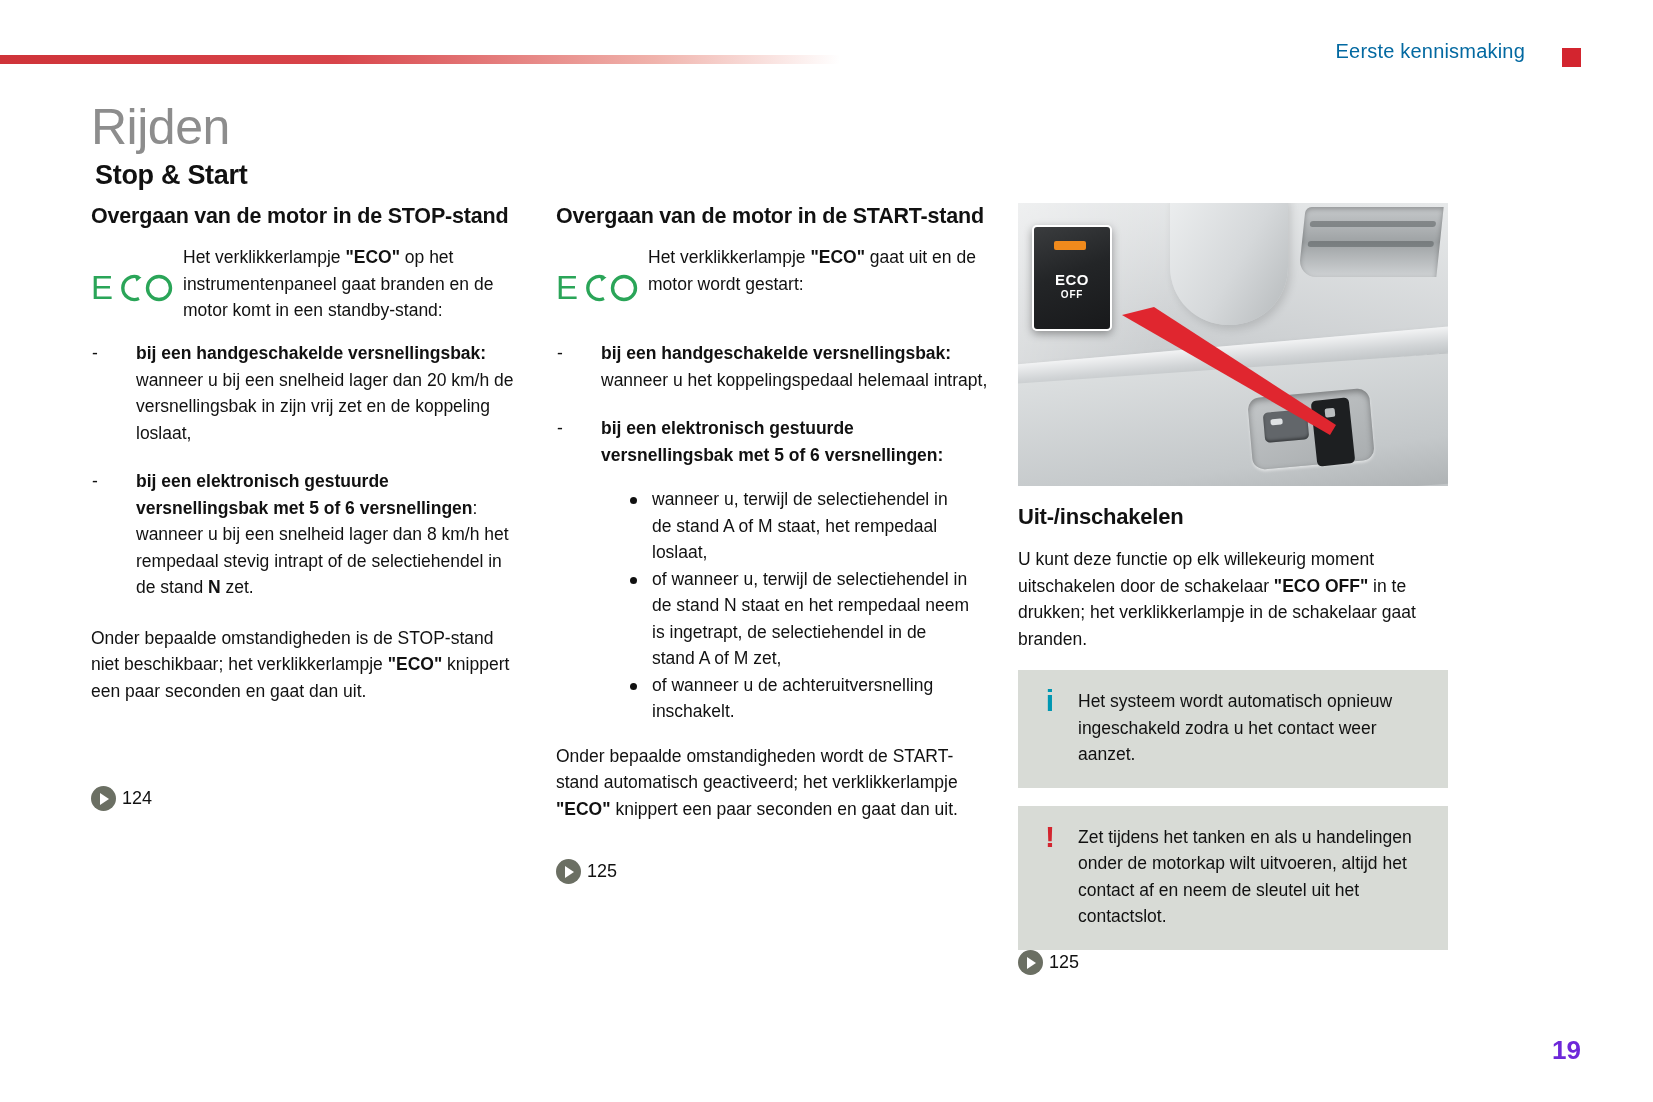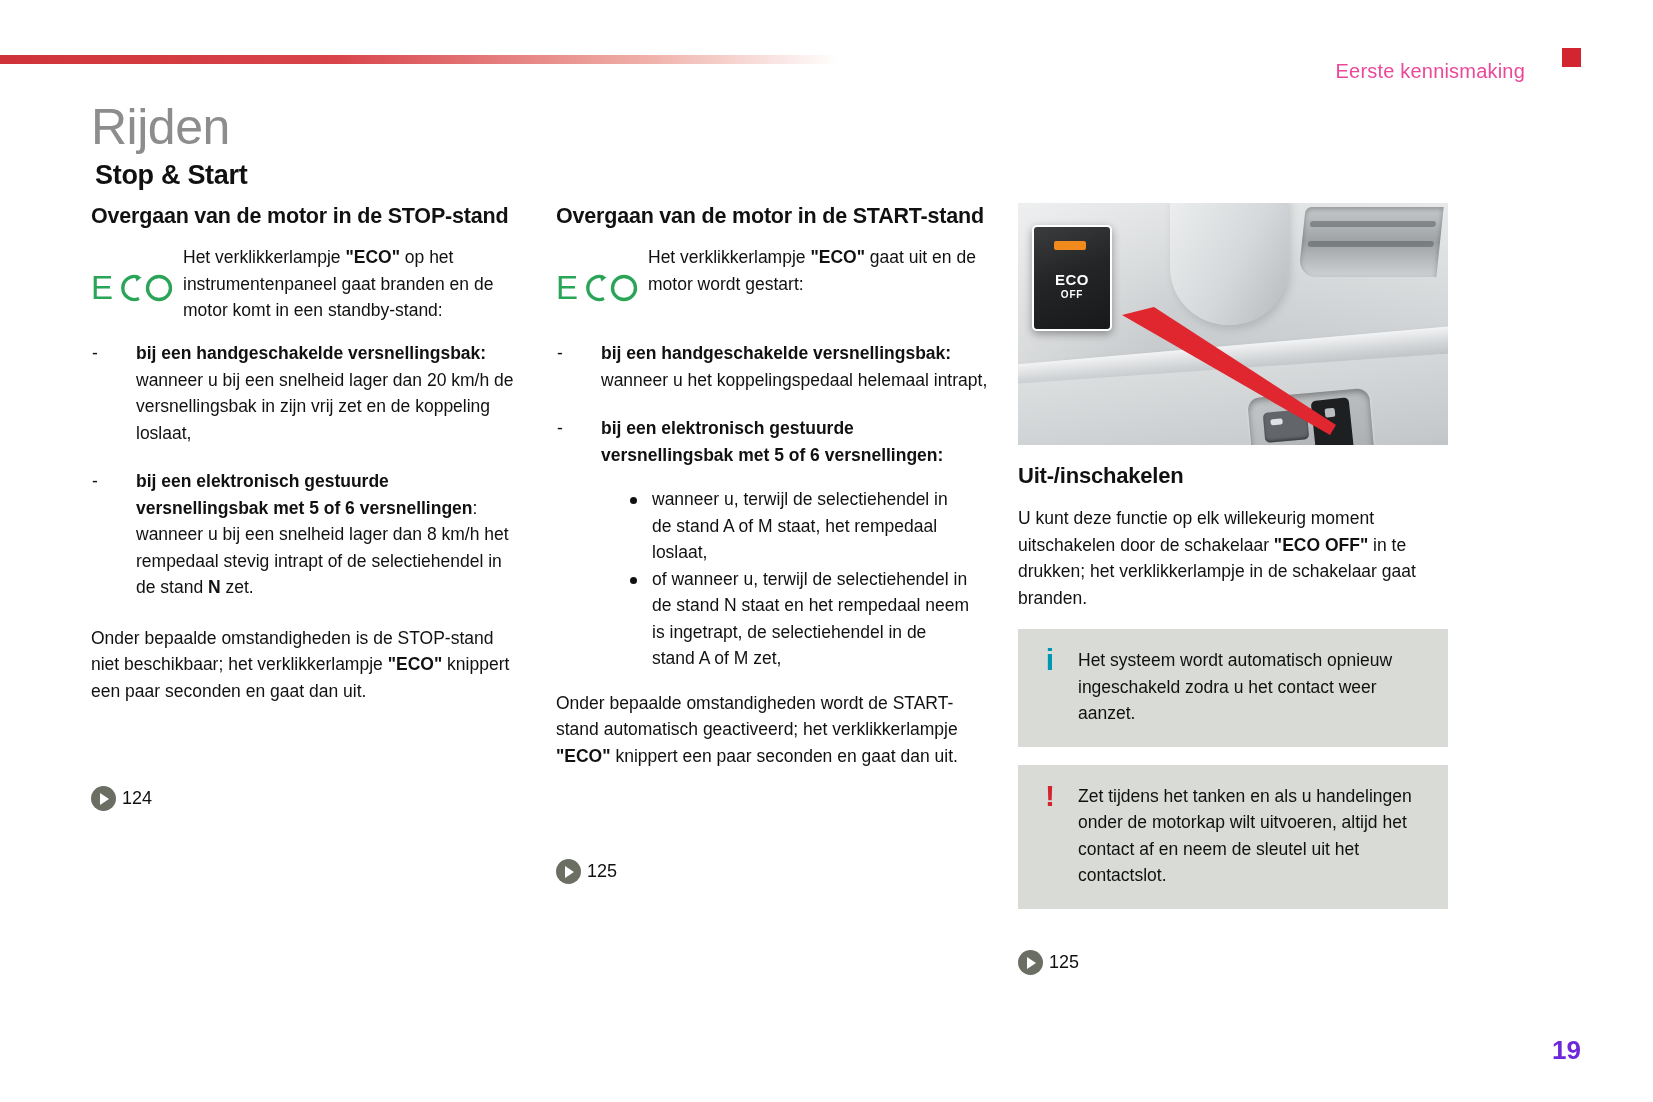--- a/index.html
+++ b/index.html
@@ -21,23 +21,23 @@
     position: absolute;
     left: 0;
     top: 55px;
     width: 840px;
     height: 9px;
     background: linear-gradient(to right, #cf3339 0%, #d8444a 40%, #f0b3ac 78%, #ffffff 100%);
   }
   .header-title {
     position: absolute;
     right: 128px;
-    top: 60px;
+    top: 40px;
     font-size: 20px;
-    color: #ec4899;
+    color: #0369a1;
     letter-spacing: 0.2px;
     white-space: nowrap;
   }
   .header-square {
     position: absolute;
     right: 72px;
     top: 48px;
     width: 19px;
     height: 19px;
     background: #d3252f;
@@ -176,21 +176,21 @@
   }
   .pageref .pagenum {
     font-size: 18px;
     color: #111;
   }
 
   
   .photo {
     position: relative;
     width: 430px;
-    height: 242px;
+    height: 283px;
     background: linear-gradient(150deg, #d6d8da 0%, #c9ccce 35%, #dddfe1 60%, #bfc3c5 100%);
     overflow: hidden;
   }
   .photo .panel-a {
     position: absolute;
     left: 0; top: 0;
     width: 100%; height: 100%;
     background:
       linear-gradient(115deg, rgba(255,255,255,0.55) 0%, rgba(255,255,255,0) 38%),
       linear-gradient(190deg, #e7e9ea 0%, #cdd0d2 48%, #b9bdbf 100%);
@@ -429,20 +429,21 @@
   </div>
 
   <div class="dash-item" style="margin-bottom:0">
     <span class="dash">-</span>
     <b>bij een elektronisch gestuurde versnellingsbak met 5 of 6 versnellingen:</b>
   </div>
 
   <ul class="round-list">
     <li>wanneer u, terwijl de selectiehendel in de stand A of M staat, het rempedaal loslaat,</li>
     <li>of wanneer u, terwijl de selectiehendel in de stand N staat en het rempedaal neem is ingetrapt, de selectiehendel in de stand A of M zet,</li>
+    <li>of wanneer u de achteruitversnelling inschakelt.</li>
   </ul>
 
   <p class="body"><span>Onder bepaalde omstandigheden wordt de START-stand automatisch geactiveerd; het verklikkerlampje </span><b>"ECO"</b><span> knippert een paar seconden en gaat dan uit.</span></p>
 </div>
 
 <div class="pageref pageref-c2">
   <span class="arrow-icon"></span>
   <span class="pagenum">125</span>
 </div>
 

